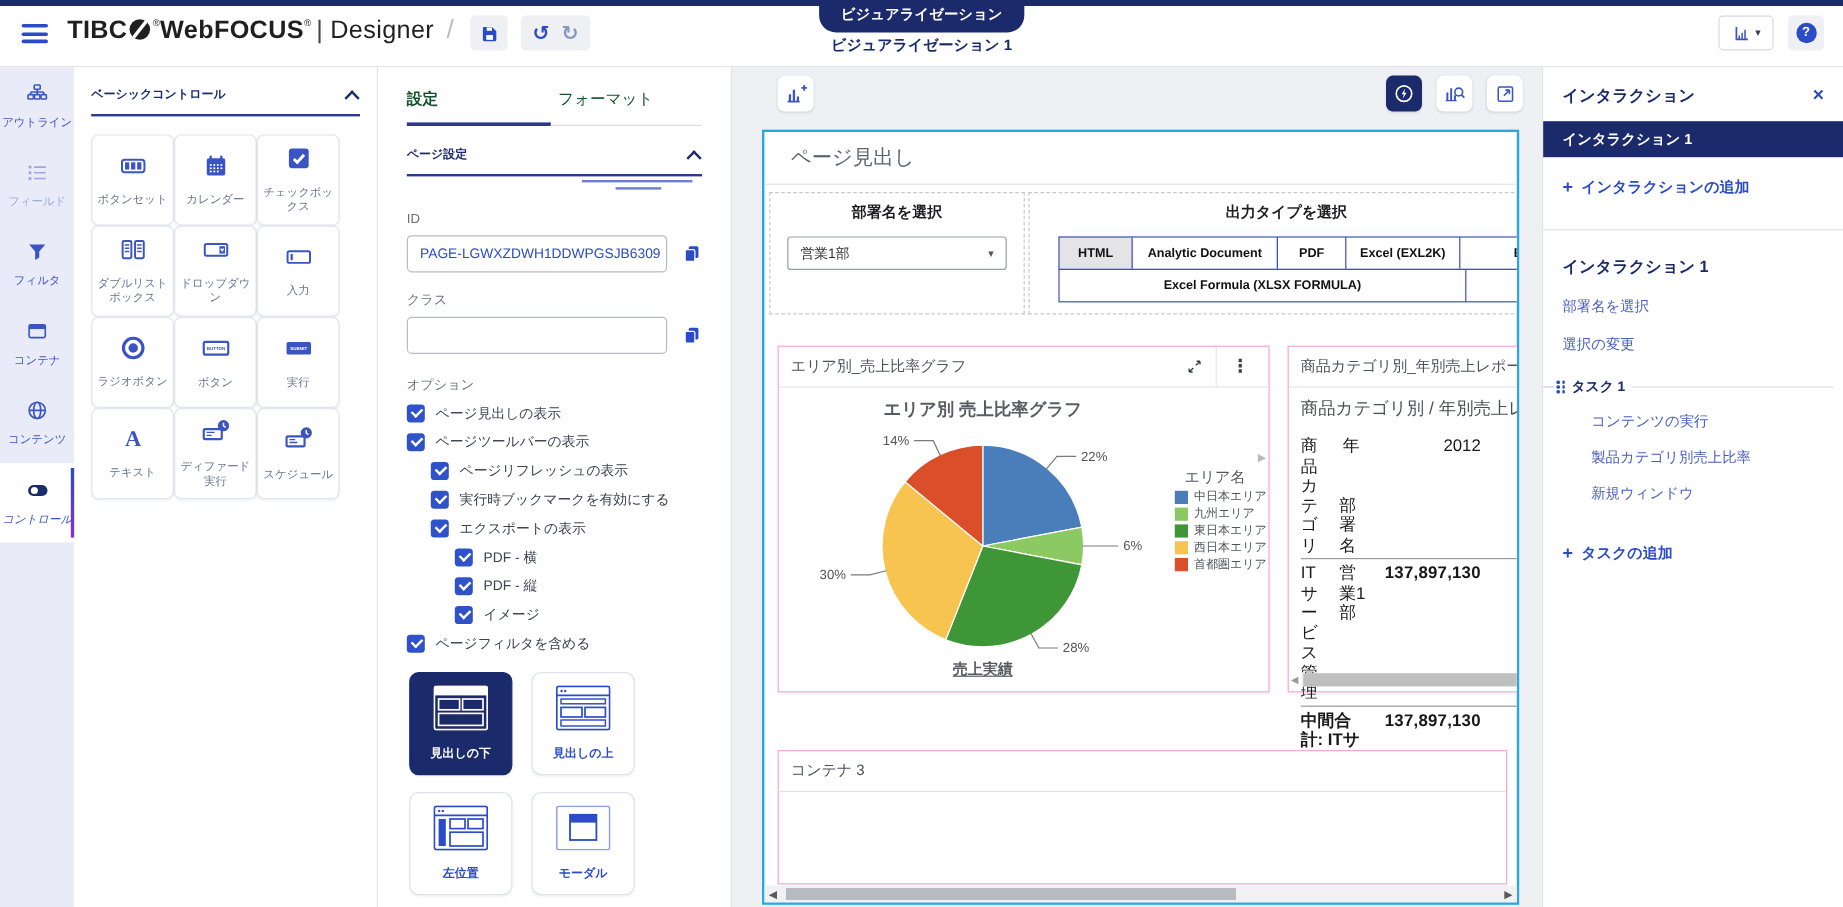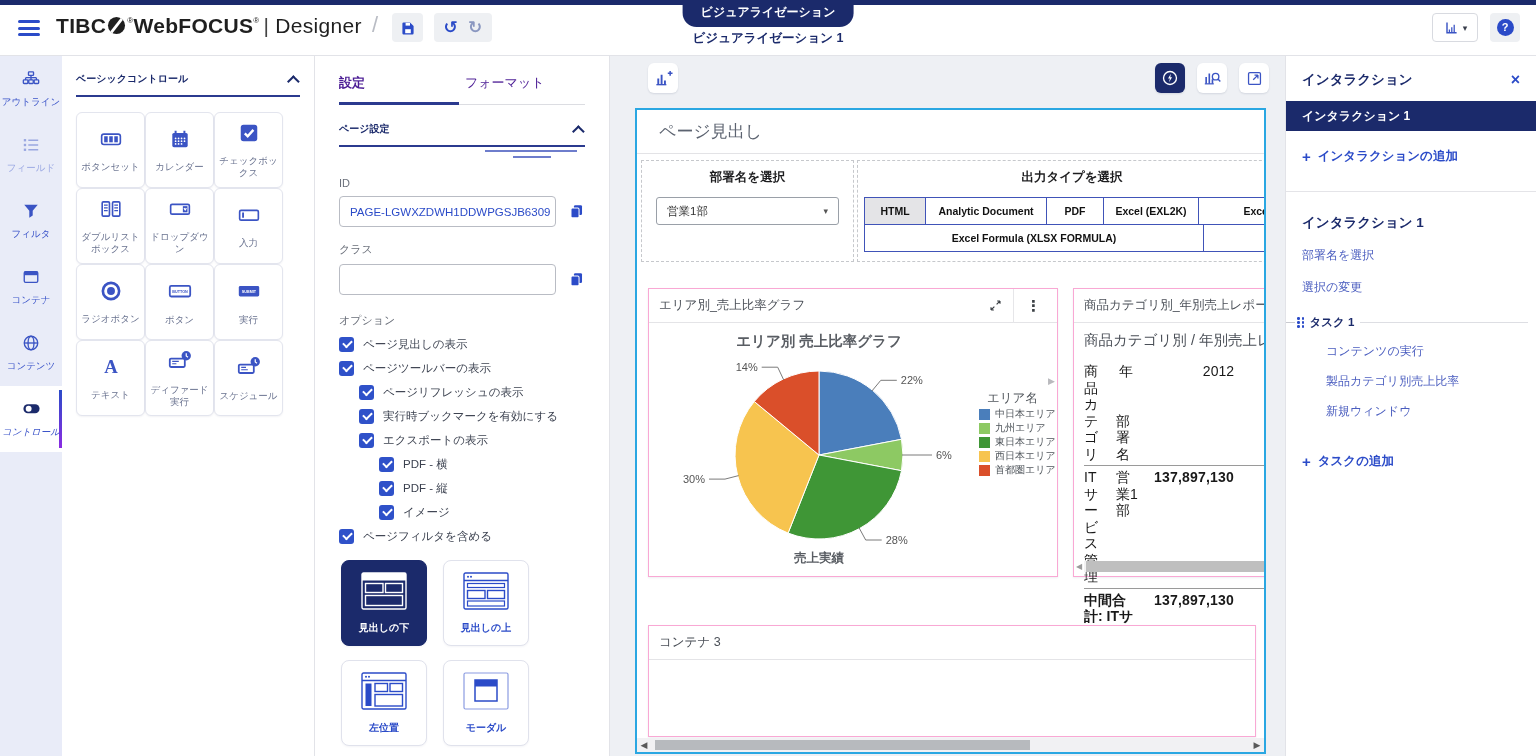--- a/index.html
+++ b/index.html
@@ -40,21 +40,21 @@
   .sec-head{display:flex;align-items:center;justify-content:space-between;padding-bottom:9px;border-bottom:2px solid #2b3a8f;}
   .sec-head .t{font-size:10px;font-weight:bold;color:#1b2a6b;}
   .chev-up{width:9px;height:9px;border-left:2px solid #1b2a6b;border-top:2px solid #1b2a6b;transform:rotate(45deg) translateY(3px);cursor:pointer;}
   .tiles{display:grid;grid-template-columns:repeat(3,69px);margin-top:15px;}
   .tile{height:76px;background:#fff;border:1px solid #e3e5ee;border-radius:6px;box-shadow:0 1px 2px rgba(30,40,90,.06);
     display:flex;flex-direction:column;align-items:center;justify-content:center;gap:7px;cursor:pointer;overflow:hidden;}
   .tile .lbl{font-size:9.5px;color:#6a7390;text-align:center;line-height:1.25;max-height:25px;overflow:hidden;width:60px;}
   
   .panel-settings{position:absolute;left:315px;top:56px;bottom:0;width:295px;background:#fff;border-right:1px solid #e2e3e8;padding:18px 24px;overflow:hidden;}
   .tabs{display:flex;}
-  .tab{flex:1;font-size:13px;color:#4c1d95;padding-bottom:10px;cursor:pointer;}
+  .tab{flex:1;font-size:13px;color:#14532d;padding-bottom:10px;cursor:pointer;}
   .tab.active{font-weight:bold;border-bottom:3px solid #2b3a8f;}
   .tab.rest{border-bottom:1px solid #dcdde2;padding-left:6px;}
   .page-sec{margin-top:17px;}
   .artifact{height:15px;position:relative;overflow:hidden;}
   .artifact i{position:absolute;right:8px;height:2px;background:#4a5dbf;opacity:.8;}
   .fld-label{font-size:11px;color:#6a6f7a;margin-top:15px;}
   .input-row{display:flex;align-items:center;gap:12px;margin-top:7px;}
   .txt-input{flex:1;height:31px;border:1px solid #b9bcc4;border-radius:4px;padding:0 10px;font-size:11.5px;color:#2b4bc8;
     display:flex;align-items:center;white-space:nowrap;overflow:hidden;background:#fff;cursor:text;}
   .copy-btn{cursor:pointer;display:flex;}
@@ -73,35 +73,35 @@
   .cv-btn{position:absolute;top:7px;width:30px;height:30px;border-radius:6px;background:#fff;display:flex;align-items:center;justify-content:center;cursor:pointer;box-shadow:0 1px 2px rgba(20,30,70,.12);}
   .cv-btn.navy{background:#1b2a6b;}
   .page{position:absolute;left:25px;top:52px;width:631px;height:646px;border:2px solid #2aa7e2;background:#fff;overflow:hidden;}
   .pg-heading{position:absolute;left:0;top:0;width:627px;height:44px;border-bottom:1px solid #e3e3e6;display:flex;align-items:center;padding-left:22px;font-size:17px;color:#5c6370;}
   .dashed-box{position:absolute;top:50px;height:102px;border:1px dashed #c6c8cc;}
   .f-left{left:4px;width:213px;}
   .f-right{left:220px;width:430px;}
   .f-label{text-align:center;font-size:12.5px;font-weight:bold;color:#1d1d1f;margin-top:8px;}
   .select{margin:11px 14px 0;height:28px;border:1px solid #9aa0a8;border-radius:3px;display:flex;align-items:center;padding:0 10px;font-size:11.5px;color:#333;cursor:pointer;background:#fff;}
   .select .caret{margin-left:auto;color:#555;}
-  .outbtns{margin:11px 0 0 6px;width:472px;}
+  .outbtns{margin:11px 0 0 24px;width:472px;}
   .outrow{display:flex;}
   .outrow + .outrow{margin-top:-1px;}
   .outcell{height:28px;border:1px solid #4053b8;margin-left:-1px;display:flex;align-items:center;justify-content:center;
     font-size:10.5px;font-weight:bold;color:#111;background:#fff;white-space:nowrap;overflow:hidden;cursor:pointer;}
   .outcell:first-child{margin-left:0;}
   .outcell.active{background:#e4e4e7;}
   .widget{position:absolute;background:#fff;border:1px solid #f9a8d4;box-shadow:0 1px 2px rgba(20,30,70,.07);}
   .w-head{height:34px;border-bottom:1px solid #e4e4e7;display:flex;align-items:center;padding:0 10px;}
   .w-head .t{flex:1;font-size:12.5px;color:#4b5058;white-space:nowrap;overflow:hidden;}
   .w-act{display:flex;align-items:center;height:100%;}
   .w-act .kebab{color:#3a3f44;font-size:15px;font-weight:bold;padding:0 6px 0 12px;border-left:1px solid #e6e6e9;margin-left:10px;cursor:pointer;line-height:34px;}
   .pie-body{position:relative;height:253px;}
   .chart-title{position:absolute;left:0;top:9px;width:340px;text-align:center;font-size:14.5px;font-weight:bold;color:#595d63;}
-  .axis-label{position:absolute;left:0;top:227px;width:340px;text-align:center;font-size:12.5px;font-weight:bold;color:#595d63;}
+  .axis-label{position:absolute;left:0;top:227px;width:340px;text-align:center;font-size:12.5px;font-weight:bold;color:#595d63;text-decoration:underline;}
   .legend{position:absolute;left:330px;top:52px;width:78px;}
   .legend .arrow{text-align:right;color:#b9b9bd;font-size:9px;height:12px;line-height:12px;padding-right:2px;cursor:pointer;}
   .legend .lt{font-size:12.5px;color:#51565c;margin-top:3px;padding-left:8px;}
   .lg-item{display:flex;align-items:center;gap:5px;margin-top:0;}
   .lg-item .sw{width:11px;height:11px;flex:none;}
   .lg-item .nm{font-size:10px;color:#4f555b;white-space:nowrap;}
   
   .rpt-body{position:relative;height:253px;padding:8px 0 0 10px;}
   .rpt-title{font-size:14.5px;color:#4a4f57;white-space:nowrap;}
   .rpt{display:grid;grid-template-columns:32px 32px 102px 70px;margin-top:13px;font-size:14px;color:#191919;align-items:start;}

